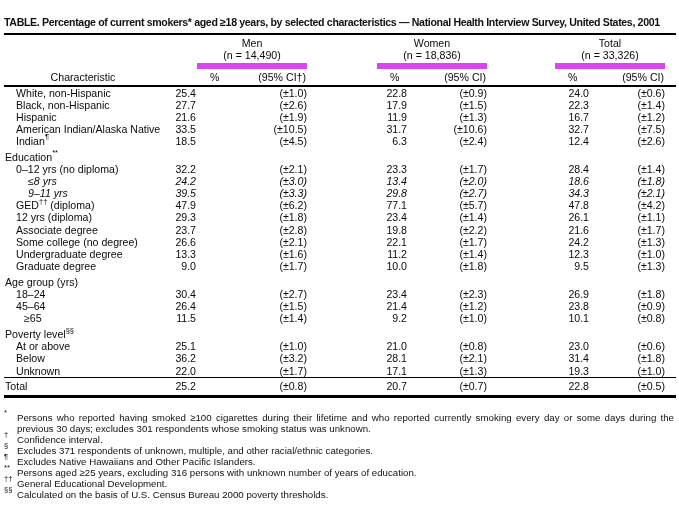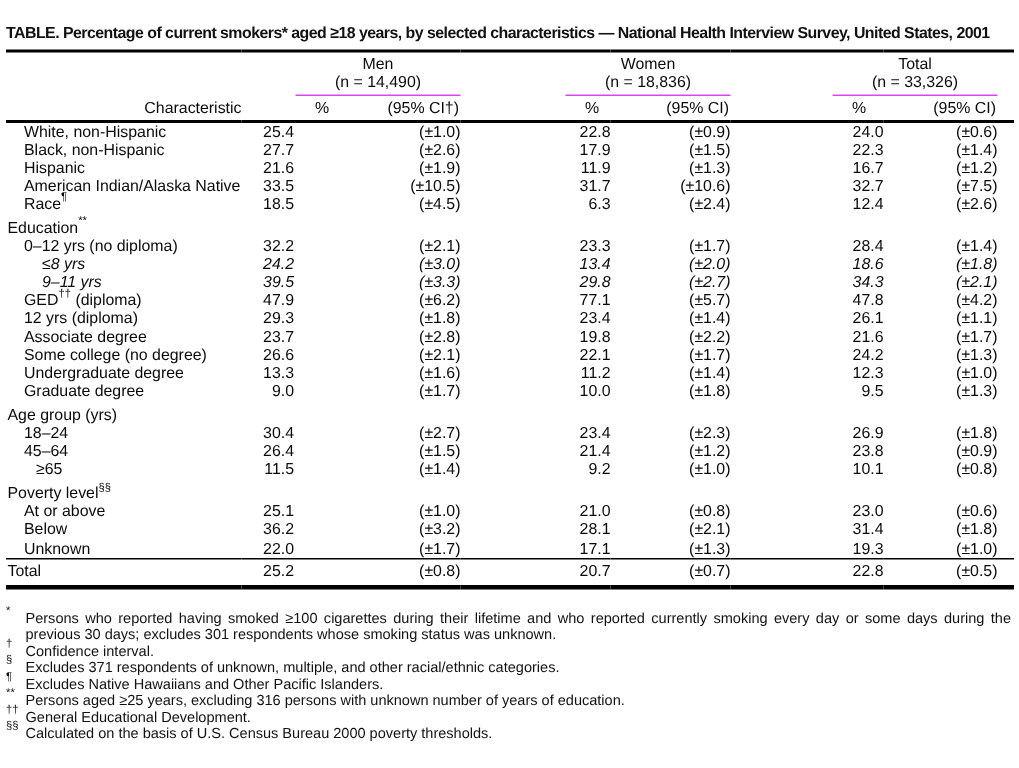--- a/index.html
+++ b/index.html
@@ -15,25 +15,25 @@
     letter-spacing:-0.35px; margin:2px 0 4px 0; width:673px; color:#111;
   }
   table.tbl {
     border-collapse:collapse; table-layout:fixed; width:672px;
     border-top:2.5px solid #000; border-bottom:3.5px solid #000;
   }
   thead th {
     padding:2px 0 2px 0; vertical-align:bottom; font-weight:normal;
     font-size:10.6px; border-bottom:2.5px solid #000;
   }
-  th.char-h { text-align:right; padding-left:1px; padding-bottom:2px; }
+  th.char-h { text-align:center; padding-left:1px; padding-bottom:2px; }
   th.last, td.last { padding-right:11px; }
   .gblk { width:110px; margin-left:auto; }
   .gname { text-align:center; line-height:12px; }
-  .gn { text-align:center; line-height:12.5px; border-bottom:1px solid #d946ef; padding-bottom:1px; }
+  .gn { text-align:center; line-height:12.5px; border-bottom:6px solid #d946ef; padding-bottom:1px; }
   .gcols { display:flex; justify-content:space-between; padding:2px 1px 0 13px; line-height:12px; }
   tbody td {
     padding:0; font-size:10.6px; line-height:12.1px; vertical-align:bottom;
     white-space:nowrap;
   }
   td.lbl { text-align:left; overflow:visible; }
   td.v { text-align:right; }
   .ind0 { padding-left:1px; }
   .ind1 { padding-left:12px; }
   .ind1b { padding-left:20px; }
@@ -134,21 +134,21 @@
         <tr>
           <td class="lbl ind1"><span>American Indian/Alaska Native</span></td>
           <td class="v">33.5</td>
           <td class="v">(±10.5)</td>
           <td class="v">31.7</td>
           <td class="v">(±10.6)</td>
           <td class="v">32.7</td>
           <td class="v last">(±7.5)</td>
         </tr>
         <tr>
-          <td class="lbl ind1"><span>Race</span><sup class="rs">¶</sup></td>
+          <td class="lbl ind1"><span>Indian</span><sup class="rs">¶</sup></td>
           <td class="v">18.5</td>
           <td class="v">(±4.5)</td>
           <td class="v">6.3</td>
           <td class="v">(±2.4)</td>
           <td class="v">12.4</td>
           <td class="v last">(±2.6)</td>
         </tr>
         <tr class="gap">
           <td class="lbl ind0"><span>Education</span><sup class="rs">**</sup></td>
           <td class="v"></td>

